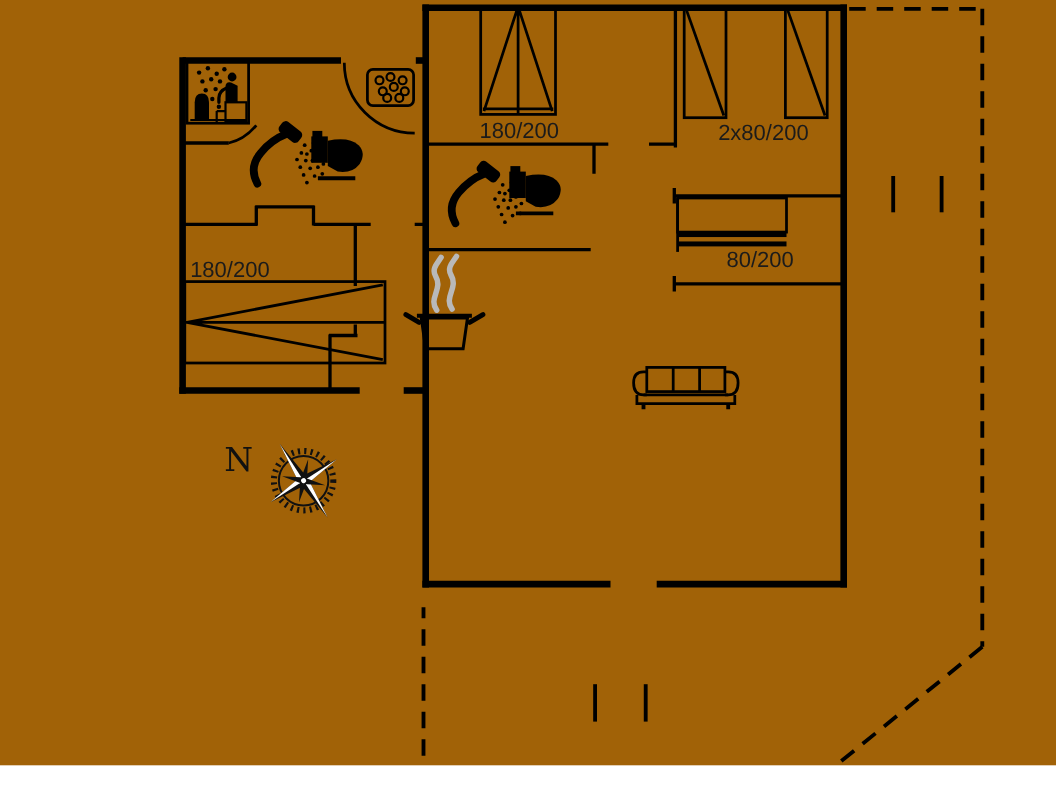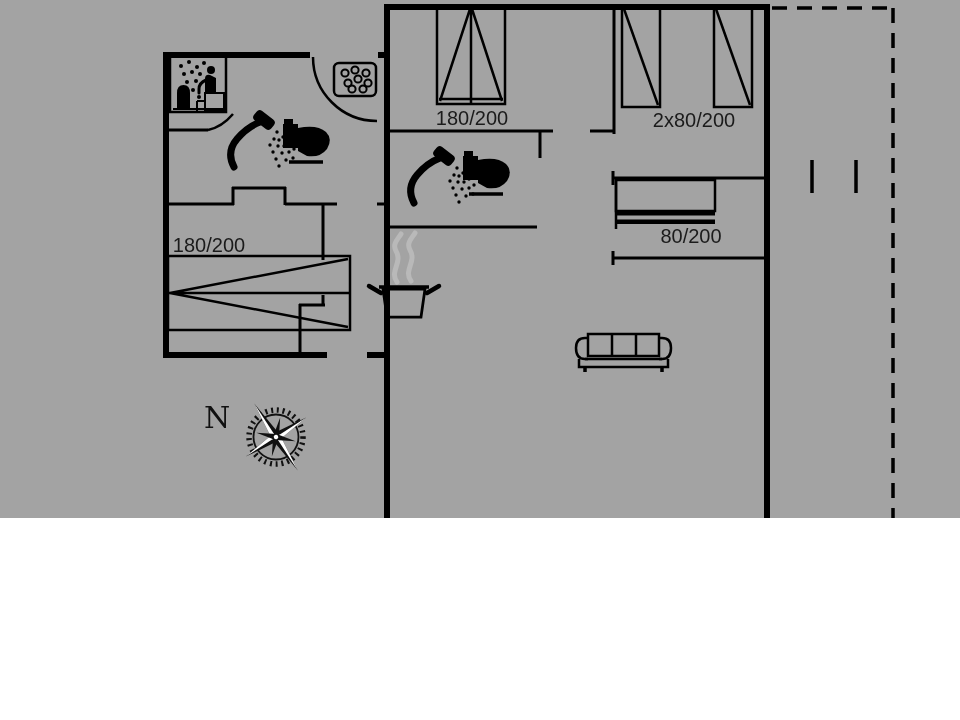--- a/index.html
+++ b/index.html
@@ -1,16 +1,16 @@
 <!DOCTYPE html>
 <html><head>
 <meta charset="utf-8">
 <style>
   html,body{margin:0;padding:0;background:#ffffff;}
-  #plan{position:relative;width:960px;height:518px;background:#a3a3a3;overflow:hidden;
+  #plan{position:relative;width:960px;height:696px;background:#a16207;overflow:hidden;
         font-family:"Liberation Sans", sans-serif;}
   svg{display:block;}
   text.size-label{font-family:"Liberation Sans", sans-serif;font-size:20px;fill:#1b1b1b;}
   text.north-label{font-family:"DejaVu Serif", serif;font-size:30px;fill:#111111;}
 </style>
 </head>
 <body>
 
 <div id="plan">
 <svg width="960" height="720" viewBox="0 0 960 720">

